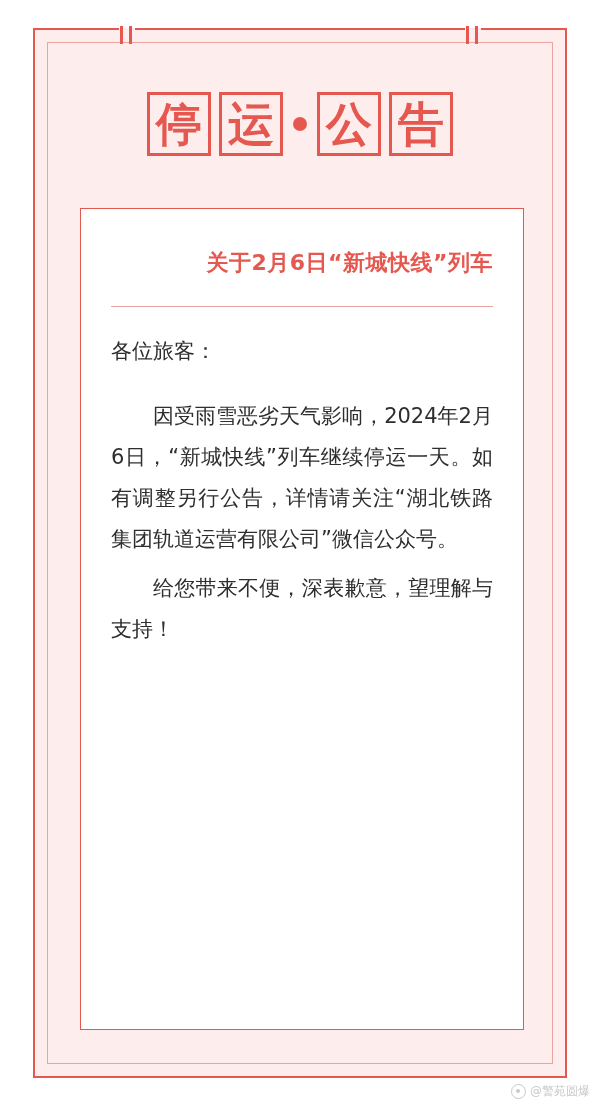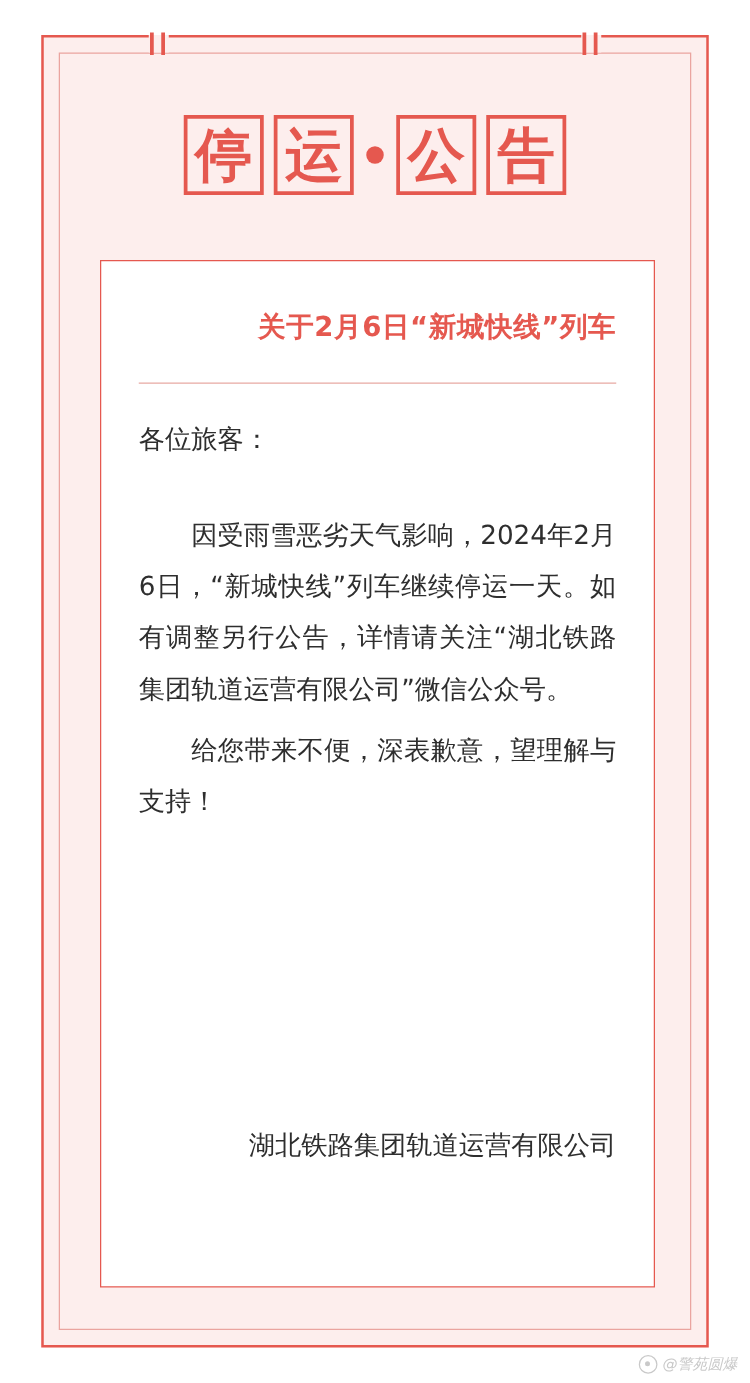--- a/index.html
+++ b/index.html
@@ -122,21 +122,21 @@
 
   .salutation {
     margin-top: 28px;
     font-size: 21px;
     color: #2e2e2e;
     line-height: 1.6;
     font-family: "DejaVu Sans", "Liberation Sans", sans-serif;
   }
 
   .para {
-    margin-top: 40px;
+    margin-top: 28px;
     font-size: 21px;
     color: #2e2e2e;
     line-height: 1.95;
     text-align: justify;
     text-indent: 2em;
     font-family: "DejaVu Sans", "Liberation Sans", sans-serif;
   }
   .para.tight { margin-top: 8px; }
 
   .signature {
@@ -154,21 +154,20 @@
   .watermark {
     position: absolute;
     right: 10px;
     bottom: 6px;
     display: flex;
     align-items: center;
     gap: 4px;
     color: #c9c9c9;
     font-size: 12px;
     font-family: "DejaVu Sans", "Liberation Sans", sans-serif;
-    font-style: italic;
   }
   .wm-eye {
     width: 13px;
     height: 13px;
     border-radius: 50%;
     border: 1.5px solid #c9c9c9;
     position: relative;
   }
   .wm-eye::after {
     content: "";
@@ -206,21 +205,20 @@
 
     <div class="divider"></div>
 
     <div class="salutation">各位旅客：</div>
 
     <div class="para">因受雨雪恶劣天气影响，2024年2月6日，“新城快线”列车继续停运一天。如有调整另行公告，详情请关注“湖北铁路集团轨道运营有限公司”微信公众号。</div>
 
     <div class="para tight">给您带来不便，深表歉意，望理解与支持！</div>
 
     <div class="signature">
-      <div>湖北铁路集团轨道运营有限公司</div>
     </div>
 
   </div>
 </div>
 
 <div class="watermark">
   <span class="wm-eye"></span>
   <span>@警苑圆爆</span>
 </div>
 

